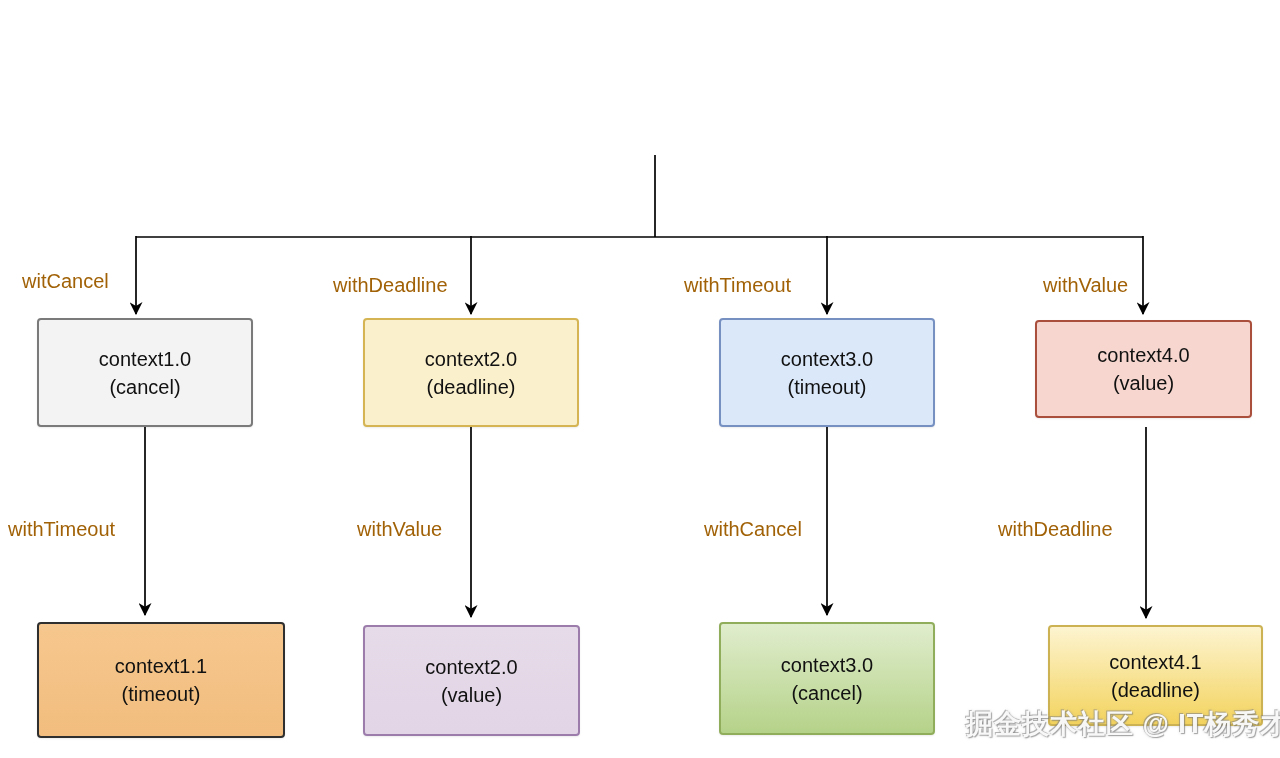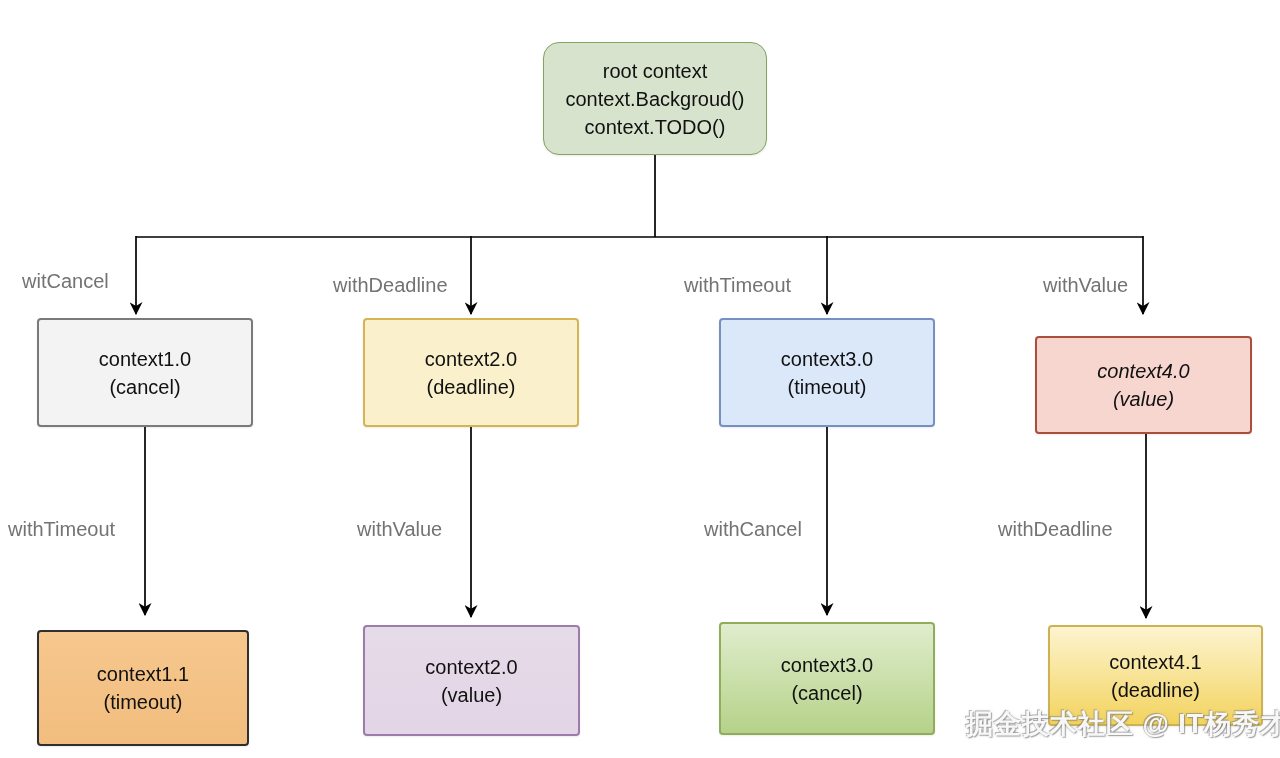--- a/index.html
+++ b/index.html
@@ -18,21 +18,21 @@
     background:var(--fill,#eeeeee);
     border:2px solid var(--border,#666666);
     text-align:center;
     font-size:20px; line-height:28px;
     box-shadow:0 1px 2px rgba(0,0,0,0.08);
   }
   .node.grad { background:linear-gradient(180deg, var(--fill), var(--fill2)); }
   .node.root { border-radius:16px; border-width:1.5px; }
 
   .edge-label {
-    position:absolute; font-size:20px; line-height:24px; color:#737373;
+    position:absolute; font-size:20px; line-height:24px; color:#a16207;
     white-space:nowrap;
   }
   .watermark {
     position:absolute; left:966px; top:706px;
     font-size:27px; font-weight:bold; letter-spacing:1px; white-space:nowrap;
     color:rgba(255,255,255,0.93);
     text-shadow:-1px -1px 0 rgba(130,130,130,0.55), 1px 1px 1px rgba(110,110,110,0.6),
                  0 0 3px rgba(150,150,150,0.5);
   }
 </style>
@@ -54,44 +54,39 @@
       <line x1="471" y1="236" x2="471" y2="314" marker-end="url(#arrow)"></line>
       <line x1="827" y1="236" x2="827" y2="314" marker-end="url(#arrow)"></line>
       <line x1="1143" y1="236" x2="1143" y2="314" marker-end="url(#arrow)"></line>
       <line x1="145" y1="427" x2="145" y2="615" marker-end="url(#arrow)"></line>
       <line x1="471" y1="427" x2="471" y2="617" marker-end="url(#arrow)"></line>
       <line x1="827" y1="427" x2="827" y2="615" marker-end="url(#arrow)"></line>
       <line x1="1146" y1="427" x2="1146" y2="618" marker-end="url(#arrow)"></line>
     </g>
   </svg>
 
-  <div class="node root" style="left: 543px; top: 42px; width: 224px; height: 113px; --fill: #d7e3cc; --border: #85a45f;">
-    <span>root context</span>
-    <span>context.Backgroud()</span>
-    <span>context.TODO()</span>
-  </div>
 
   <div class="node" style="left: 37px; top: 318px; width: 216px; height: 109px; --fill: #f3f3f3; --border: #7a7a7a;">
     <span>context1.0</span>
     <span>(cancel)</span>
   </div>
   <div class="node" style="left: 363px; top: 318px; width: 216px; height: 109px; --fill: #fbf0cc; --border: #d4b453;">
     <span>context2.0</span>
     <span>(deadline)</span>
   </div>
   <div class="node" style="left: 719px; top: 318px; width: 216px; height: 109px; --fill: #dbe8fa; --border: #7790c2;">
     <span>context3.0</span>
     <span>(timeout)</span>
   </div>
-  <div class="node" style="left: 1035px; top: 336px; width: 217px; height: 98px; font-style: italic; --fill: #f6d6ce; --border: #ab4f3d;">
+  <div class="node" style="left: 1035px; top: 320px; width: 217px; height: 98px; --fill: #f6d6ce; --border: #ab4f3d;">
     <span>context4.0</span>
     <span>(value)</span>
   </div>
 
-  <div class="node grad" style="left: 37px; top: 622px; width: 212px; height: 116px; margin-top: 8px; --fill: #f6c78e; --fill2: #f2bd7e; --border: #2f2f2f;">
+  <div class="node grad" style="left: 37px; top: 622px; width: 248px; height: 116px; --fill: #f6c78e; --fill2: #f2bd7e; --border: #2f2f2f;">
     <span>context1.1</span>
     <span>(timeout)</span>
   </div>
   <div class="node grad" style="left: 363px; top: 625px; width: 217px; height: 111px; --fill: #e6dbe9; --fill2: #e2d5e6; --border: #9b7cab;">
     <span>context2.0</span>
     <span>(value)</span>
   </div>
   <div class="node grad" style="left: 719px; top: 622px; width: 216px; height: 113px; --fill: #e0edcd; --fill2: #b5d289; --border: #90ad5c;">
     <span>context3.0</span>
     <span>(cancel)</span>

